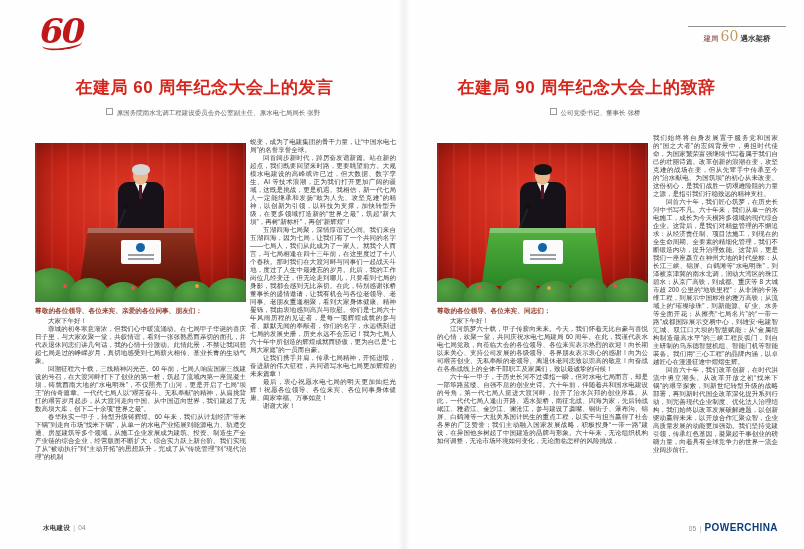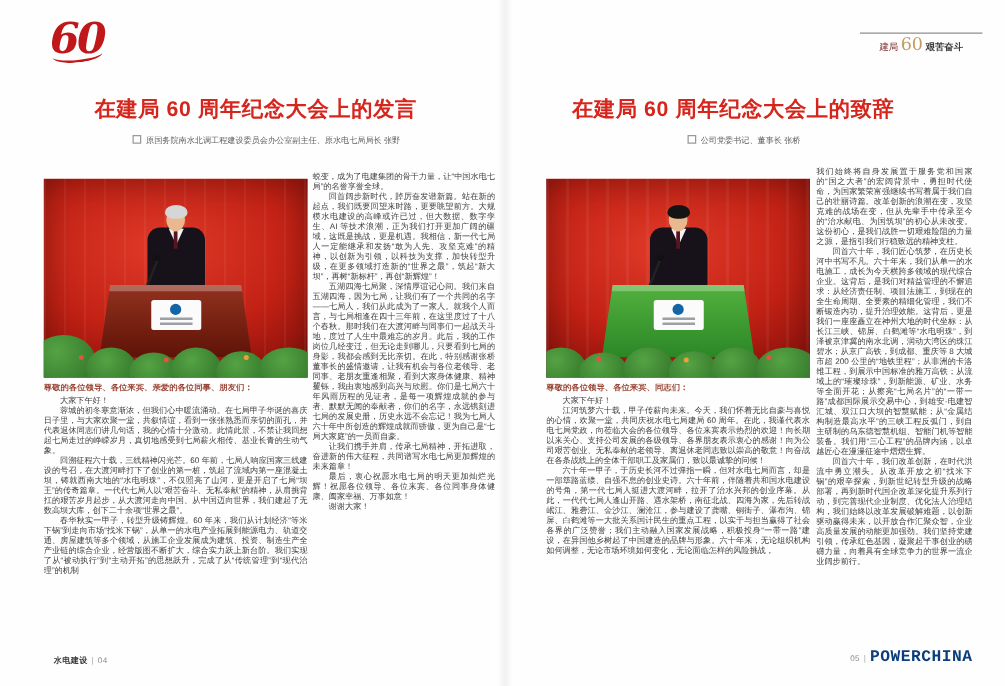--- a/index.html
+++ b/index.html
@@ -85,36 +85,36 @@
   .greeting{margin:0 0 2px;font-weight:bold;color:#9a4636;font-size:6.7px;}
   .hello{margin:0;text-indent:2em;}
   .para{margin:0;text-indent:2em;}
   .para.cont{text-indent:0;}
 
   
   .footer{position:absolute;bottom:16px;font-size:6.5px;color:#8a8a8a;letter-spacing:.3px;}
   #footer-left{left:43px;}
   #footer-right{right:26px;}
   .footer .mag{font-weight:bold;color:#3a3a3a;}
-  .footer .brand{font-weight:bold;color:#0c3e7c;font-size:13px;letter-spacing:.4px;font-family:Liberation Mono, monospace;}
+  .footer .brand{font-weight:bold;color:#0c3e7c;font-size:10px;letter-spacing:.4px;}
   .footer .sep{margin:0 3px;color:#aaaaaa;}
 </style>
 </head>
 <body>
 
 <div id="canvas">
 
   <div class="gutter"></div>
 
   <div class="logo60">60</div>
 
   <div class="masthead">
     <span class="m-pre">建局</span>
     <span class="m-num">60</span>
-    <span class="m-suf">艰苦奋斗</span>
+    <span class="m-suf">遇水架桥</span>
   </div>
 
   <section class="article" id="left-article">
     <h1 class="title">在建局 60 周年纪念大会上的发言</h1>
 
     <div class="byline">
       <span class="byline-square"></span><span>原国务院南水北调工程建设委员会办公室副主任、原水电七局局长 张野</span>
     </div>
 
     <div class="photo left-photo">
@@ -165,21 +165,21 @@
           <p class="para">回首阔步新时代，踔厉奋发谱新篇。站在新的起点，我们既要回望来时路，更要眺望前方。大规模水电建设的高峰或许已过，但大数据、数字孪生、AI 等技术浪潮，正为我们打开更加广阔的疆域，这既是挑战，更是机遇。我相信，新一代七局人一定能继承和发扬“敢为人先、攻坚克难”的精神，以创新为引领，以科技为支撑，加快转型升级，在更多领域打造新的“世界之最”，筑起“新大坝”，再树“新标杆”，再创“新辉煌”！</p>
           <p class="para">五湖四海七局聚，深情厚谊记心间。我们来自五湖四海，因为七局，让我们有了一个共同的名字——七局人，我们从此成为了一家人。就我个人而言，与七局相逢在四十三年前，在这里度过了十八个春秋。那时我们在大渡河畔与同事们一起战天斗地，度过了人生中最难忘的岁月。此后，我的工作岗位几经变迁，但无论走到哪儿，只要看到七局的身影，我都会感到无比亲切。在此，特别感谢张桥董事长的盛情邀请，让我有机会与各位老领导、老同事、老朋友重逢相聚，看到大家身体健康、精神矍铄，我由衷地感到高兴与欣慰。你们是七局六十年风雨历程的见证者，是每一项辉煌成就的参与者、默默无闻的奉献者，你们的名字，永远镌刻进七局的发展史册，历史永远不会忘记！我为七局人六十年中所创造的辉煌成就而骄傲，更为自己是“七局大家庭”的一员而自豪。</p>
           <p class="para">让我们携手并肩，传承七局精神，开拓进取，奋进新的伟大征程，共同谱写水电七局更加辉煌的未来篇章！</p>
           <p class="para">最后，衷心祝愿水电七局的明天更加灿烂光辉！祝愿各位领导、各位来宾、各位同事身体健康、阖家幸福、万事如意！</p>
           <p class="para">谢谢大家！</p>
         </div>
     </div>
   </section>
 
   <section class="article" id="right-article">
-    <h1 class="title">在建局 60 周年纪念大会上的致辞</h1>
+    <h1 class="title">在建局 90 周年纪念大会上的致辞</h1>
 
     <div class="byline">
       <span class="byline-square"></span><span>公司党委书记、董事长 张桥</span>
     </div>
 
     <div class="photo right-photo">
       <div class="streaks"></div>
       <div class="person">
         <div class="torso">
           <span class="shirt"></span>

